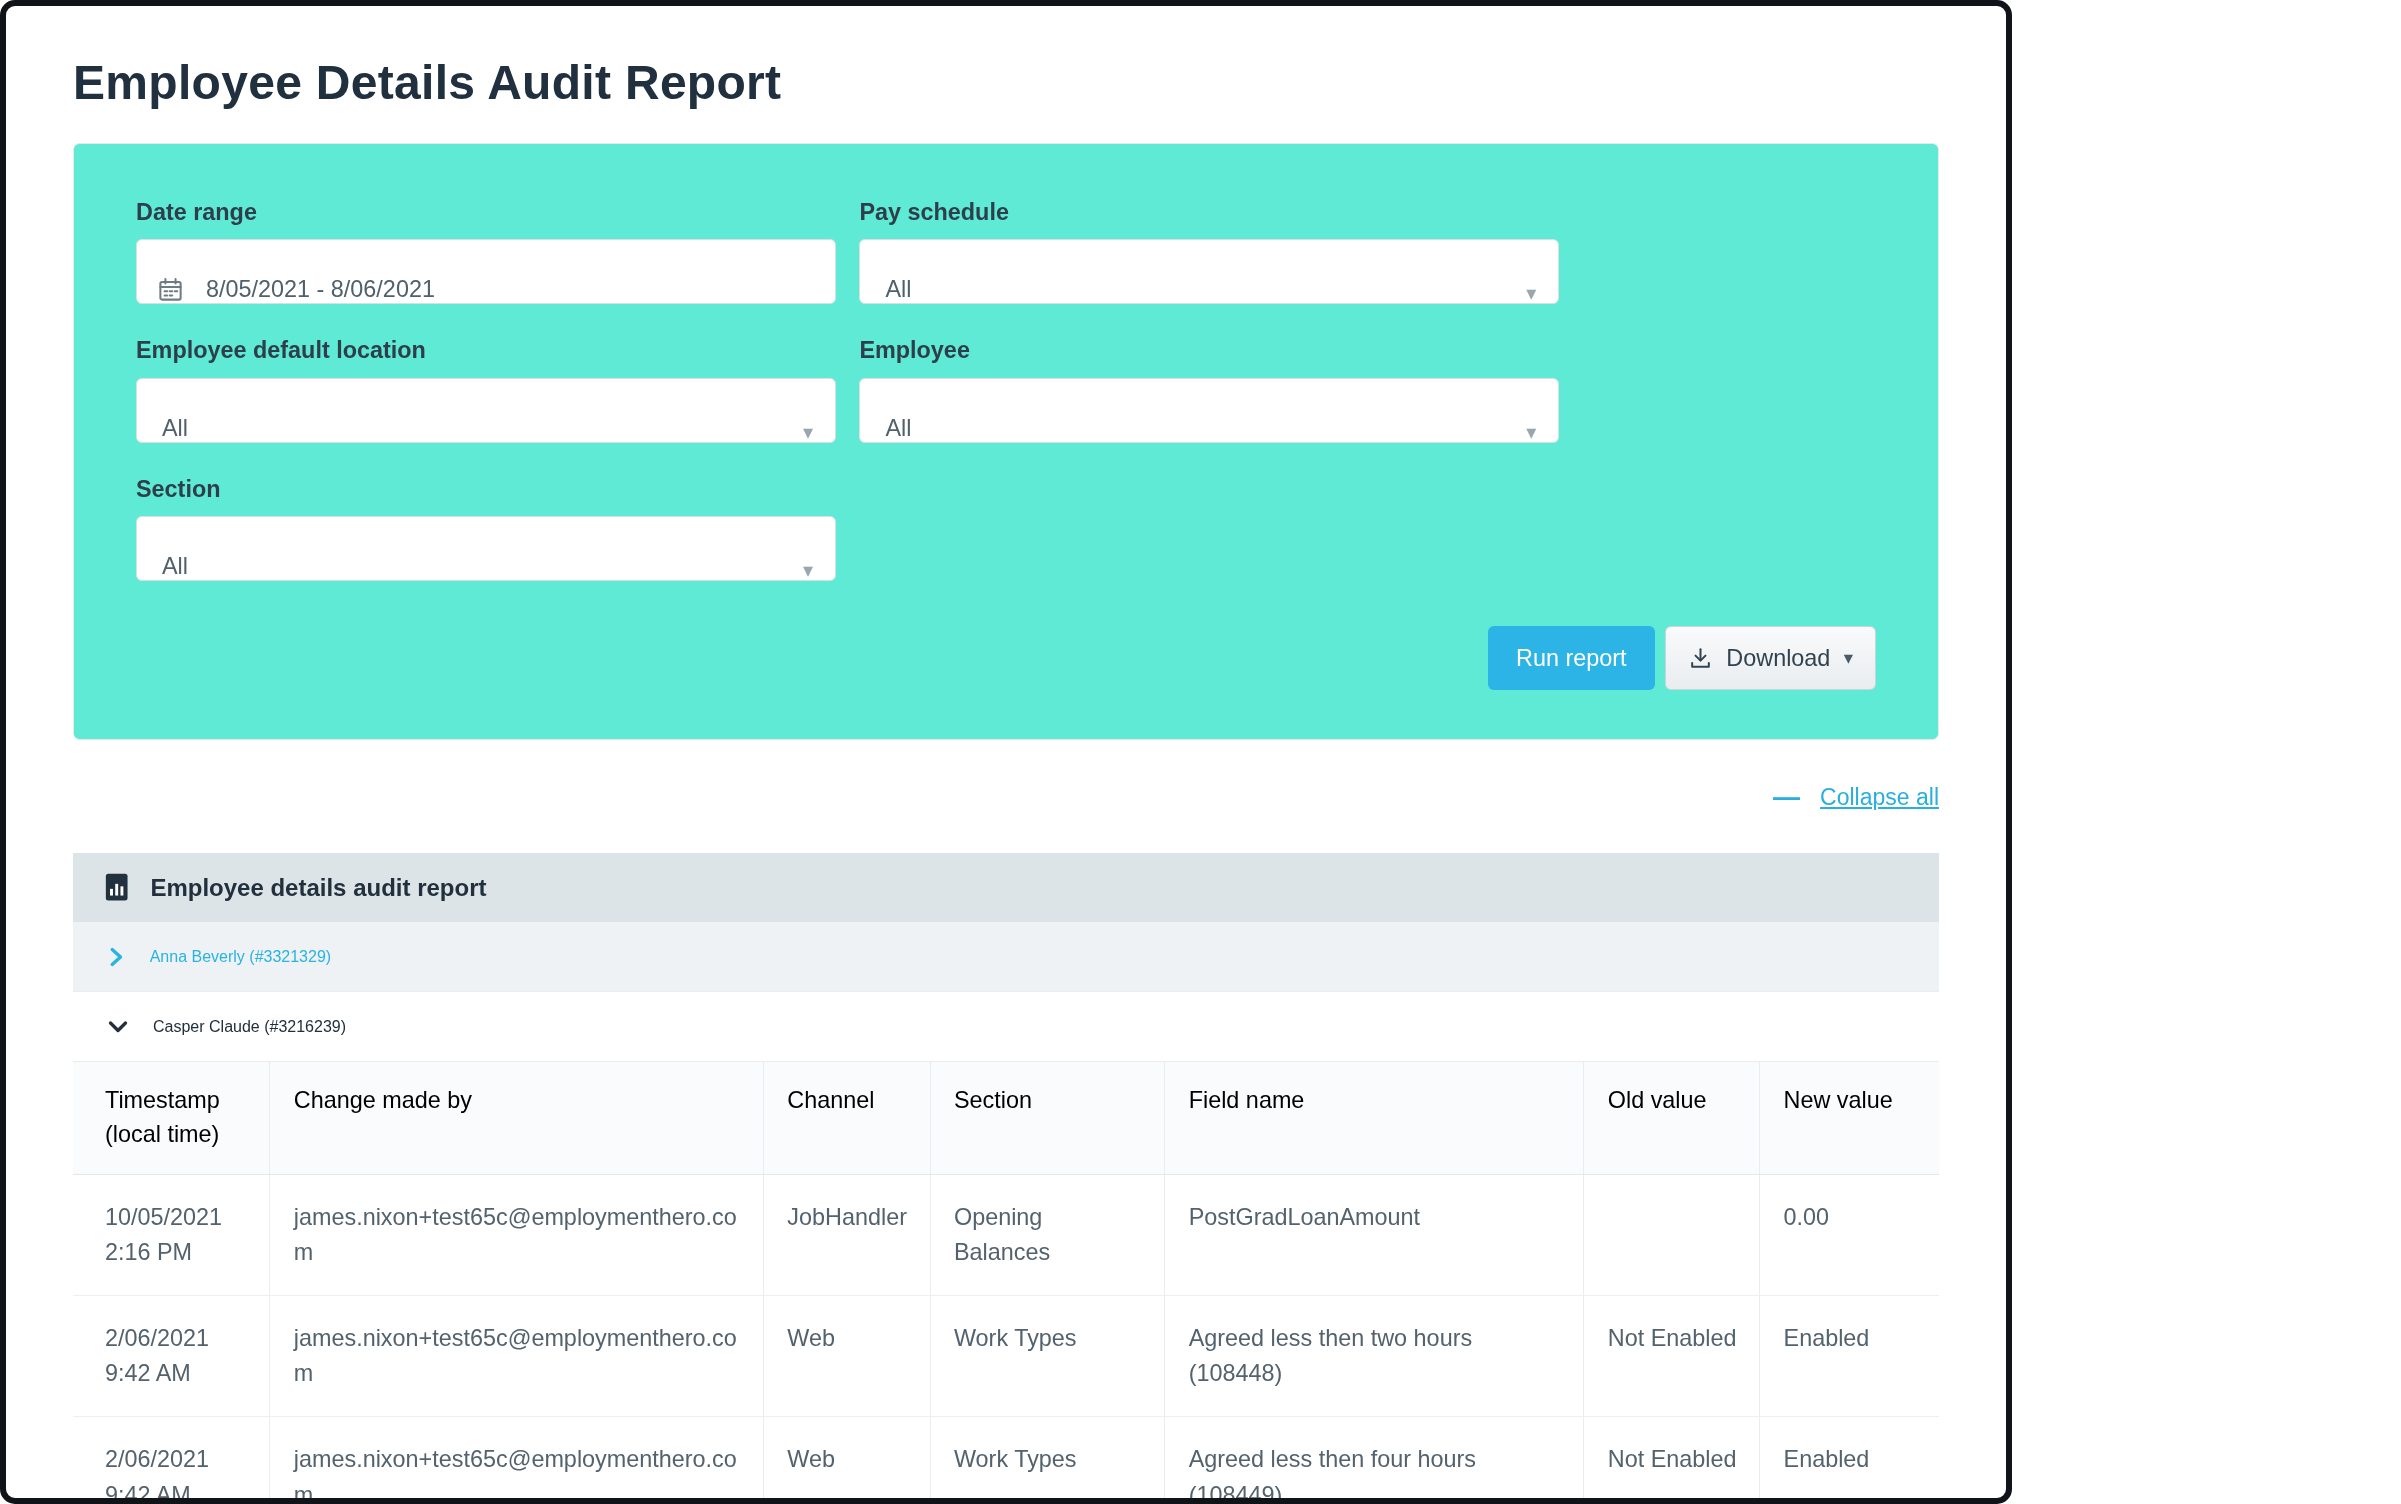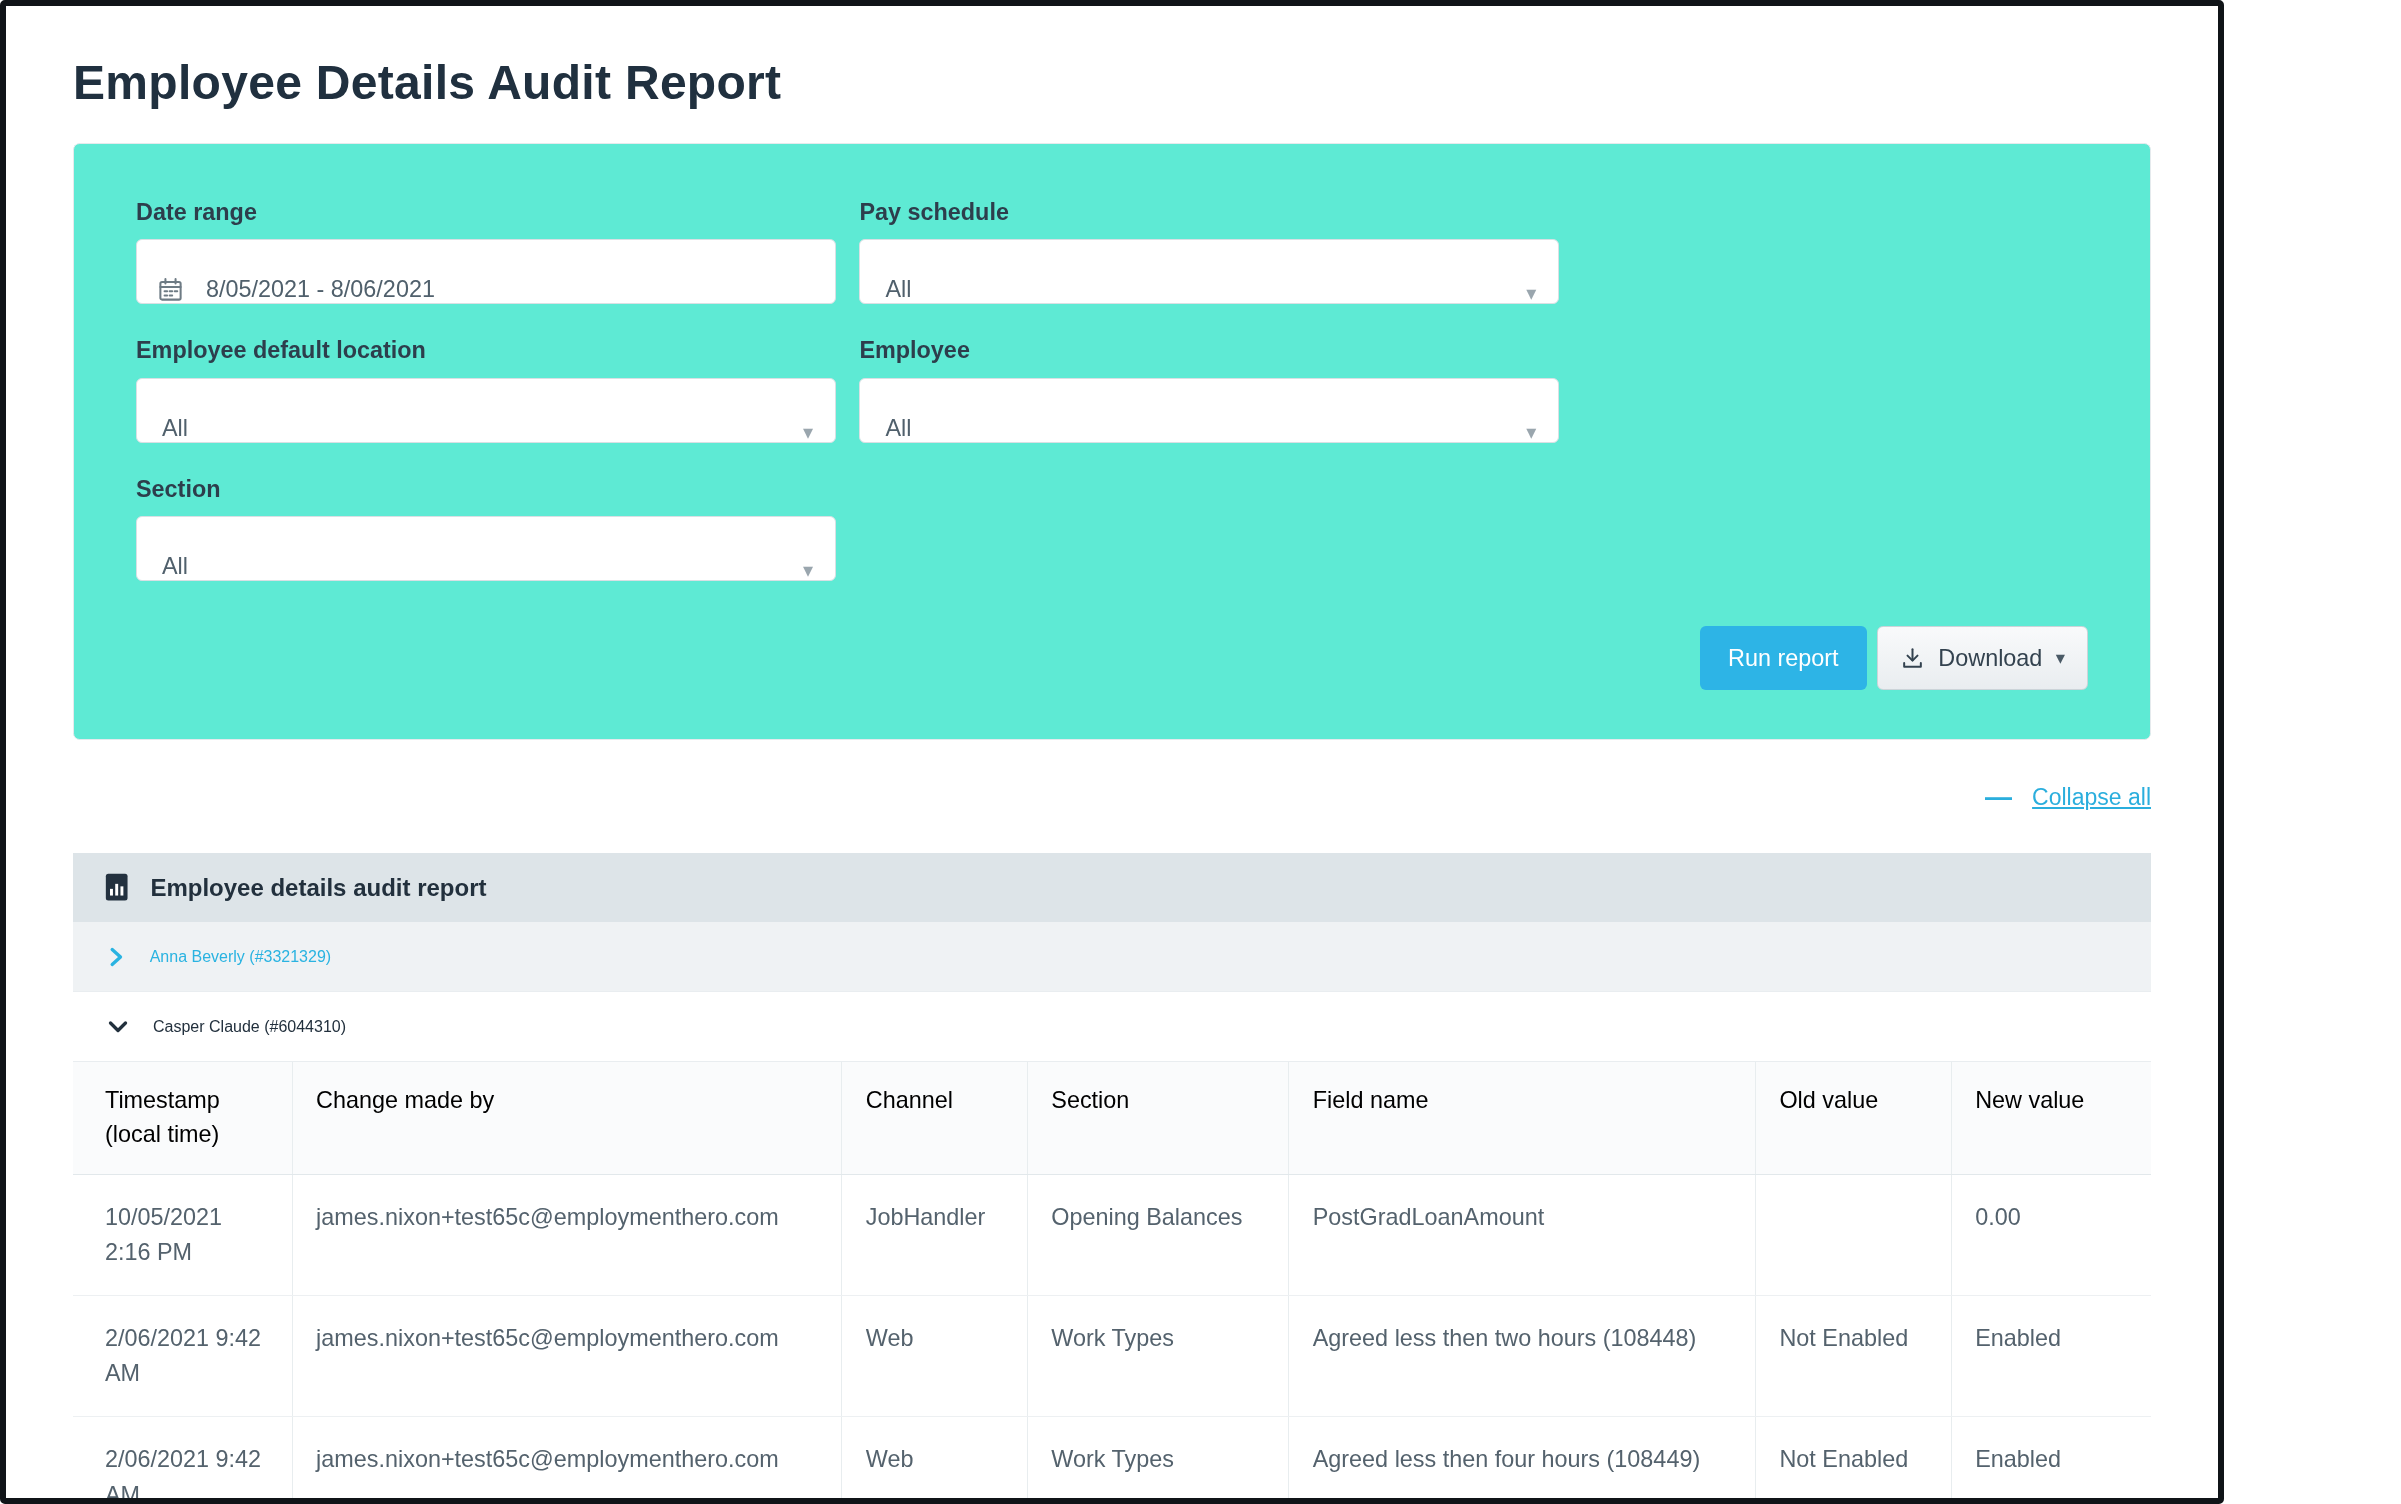--- a/index.html
+++ b/index.html
@@ -3,23 +3,23 @@
 <meta charset="utf-8">
 <style>
   * { box-sizing: border-box; margin: 0; padding: 0; }
   html, body { background: #ffffff; }
   body {
     width: 2401px; height: 1504px;
     font-family: "Liberation Sans", sans-serif;
     -webkit-font-smoothing: antialiased;
   }
   .frame {
-    width: 2224px; height: 1504px;
+    width: 2012px; height: 1504px;
     border: 6.7px solid #101418;
-    border-radius: 5px;
+    border-radius: 15px;
     background: #ffffff;
     overflow: hidden;
   }
   .page {
     width: 100%; height: 100%;
     padding: 49px 67px 0 67px;
     overflow: hidden;
   }
   .title {
     font-size: 48px; font-weight: 700; color: #20303f; letter-spacing: 0.3px;
@@ -220,21 +220,21 @@
         <span class="emp-name">Anna Beverly (#3321329)</span>
       </div>
 
 
       <div class="emp-row emp-expanded">
         <span class="chev">
           <svg width="20" height="16.7" viewBox="0 0 24 20" fill="none" stroke="#22303d" stroke-width="4" stroke-linecap="round" stroke-linejoin="round">
             <polyline points="3,6 12,15 21,6"></polyline>
           </svg>
         </span>
-        <span class="emp-name">Casper Claude (#6044310)</span>
+        <span class="emp-name">Casper Claude (#3216239)</span>
       </div>
 
       <table>
         <colgroup>
           <col style="width:10.55%">
             <col style="width:26.45%">
             <col style="width:8.93%">
           <col style="width:12.58%">
             <col style="width:22.46%">
             <col style="width:9.42%">

